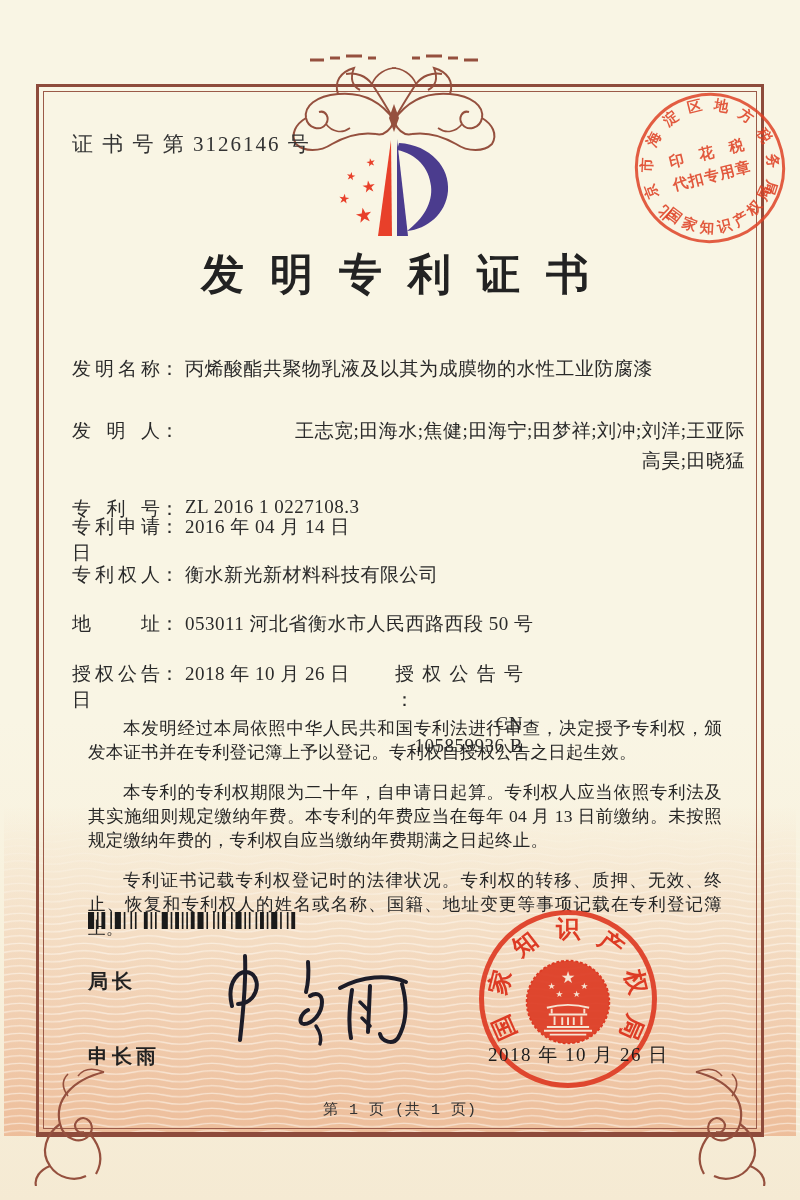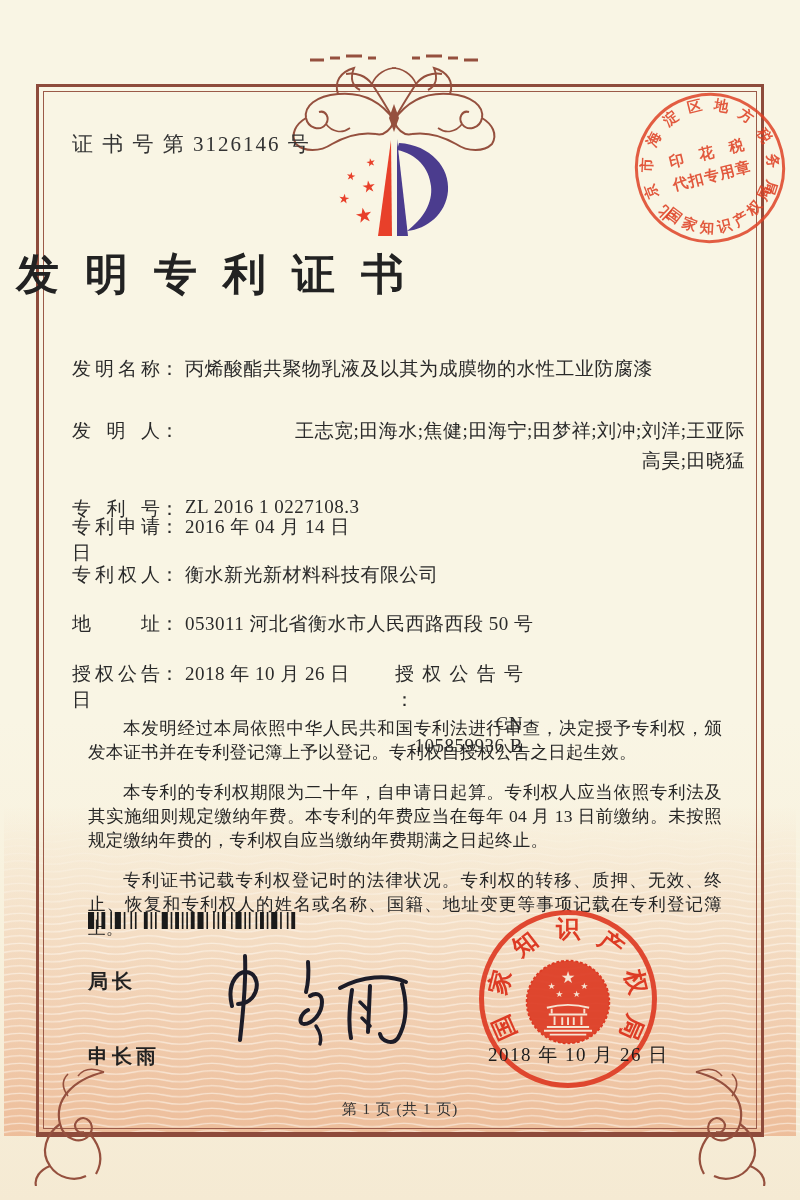--- a/index.html
+++ b/index.html
@@ -16,21 +16,21 @@
   .pink-zone svg{position:absolute;inset:0;
     -webkit-mask-image:linear-gradient(180deg,transparent 0,#000 130px);
     mask-image:linear-gradient(180deg,transparent 0,#000 130px);}
   
   .frame-outer{position:absolute;left:36px;top:84px;width:728px;height:1053px;
     box-sizing:border-box;border:3px solid #8e4b3b;border-bottom-width:5px;}
   .frame-inner{position:absolute;left:43px;top:91px;width:714px;height:1038px;
     box-sizing:border-box;border:1px solid #9b5a48;}
   
   .cert-no{position:absolute;left:72px;top:130px;font-size:21px;letter-spacing:2px;color:#333;}
-  .title{position:absolute;left:0;right:0;top:246px;
+  .title{position:absolute;left:0;right:0;top:246px;text-align:center;
     font-size:43px;font-weight:600;letter-spacing:26px;padding-left:16px;color:#222;}
   
   .row{position:absolute;left:72px;font-size:19px;color:#2a2a2a;}
   .flabel{display:inline-block;width:88px;text-align:justify;text-align-last:justify;vertical-align:top;}
   .colon{vertical-align:top;}
   .fvalue{display:inline-block;margin-left:6px;vertical-align:top;letter-spacing:0.5px;text-align:right;}
   .flabel2{display:inline-block;width:128px;text-align:justify;text-align-last:justify;vertical-align:top;}
   
   .paras{position:absolute;left:72px;right:62px;top:700px;}
   .paras p{margin:16px;font-size:17.5px;line-height:24px;text-align:justify;
@@ -41,21 +41,21 @@
   .tax-stamp .ring{position:absolute;inset:6px;border:3.5px solid rgba(222,66,38,0.85);border-radius:50%;}
   .tax-stamp .c1{position:absolute;left:0;right:0;top:57px;text-align:center;font-size:15px;font-weight:bold;letter-spacing:6px;padding-left:6px;}
   .tax-stamp .c2{position:absolute;left:0;right:0;top:80px;text-align:center;font-size:15px;font-weight:bold;letter-spacing:1px;}
   .arc{position:absolute;inset:0;font-weight:bold;}
   .seal{position:absolute;left:477px;top:908px;width:182px;height:182px;color:#dd3b24;}
   .seal .ring{position:absolute;inset:2px;border:5px solid rgba(221,59,36,0.92);border-radius:50%;}
   .seal-date{position:absolute;left:488px;top:1042px;font-size:19px;letter-spacing:1.5px;color:#1d1d1d;}
   
   .chief{position:absolute;left:88px;font-family:"Liberation Sans","DejaVu Sans",sans-serif;
     font-weight:bold;font-size:20px;letter-spacing:4px;color:#222;}
-  .footer{position:absolute;left:0;right:0;top:1100px;text-align:center;font-size:15px;letter-spacing:1px;color:#333;}
+  .footer{position:absolute;left:0;right:0;top:1100px;text-align:center;font-size:15px;letter-spacing:1px;color:#333;font-family:Liberation Mono, monospace;}
   .orn{color:#95503e;}
 </style>
 </head>
 <body>
 
 <div class="pink-zone">
   <svg width="796" height="330">
     <defs>
       <pattern id="wv" width="64" height="7.5" patternUnits="userSpaceOnUse">
         <path d="M0,4 Q16,0.5 32,4 T64,4" fill="none" stroke="rgba(255,252,245,0.6)" stroke-width="1.3"></path>

